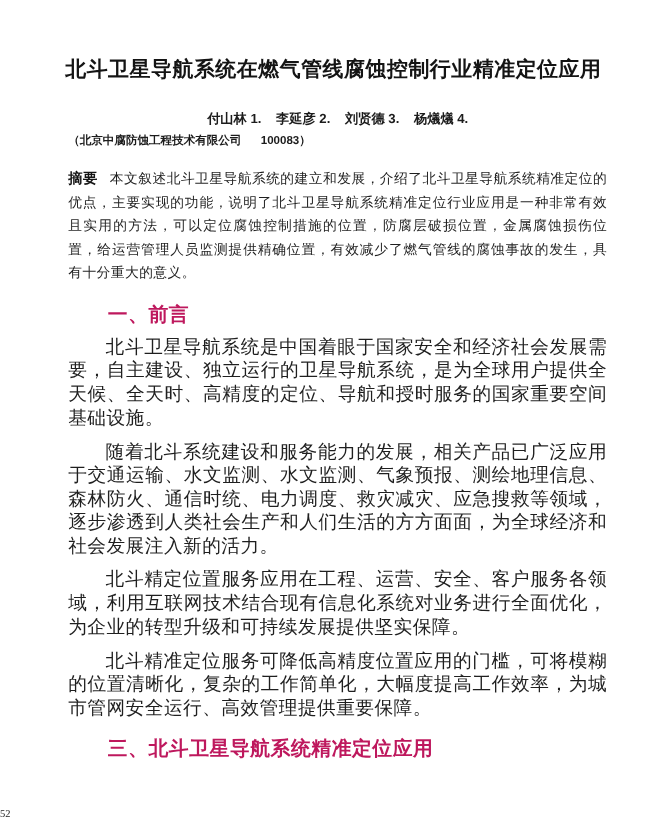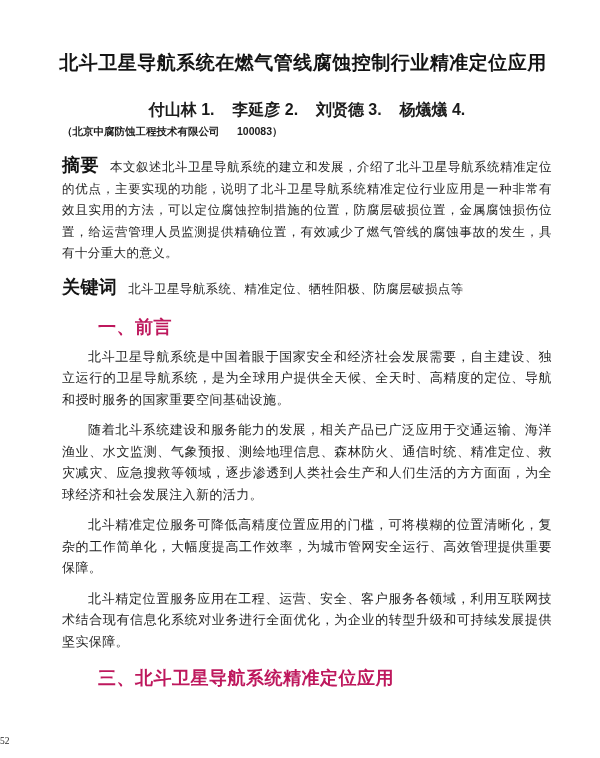--- a/index.html
+++ b/index.html
@@ -22,21 +22,21 @@
     font-family: "Liberation Sans", sans-serif;
     font-size: 19px;
     font-weight: bold;
     text-align: center;
     letter-spacing: 0.5px;
     margin: 0 0 0 -8px;
     color: #141414;
   }
   .authors-line {
     font-family: "Liberation Sans", sans-serif;
-    font-size: 16px;
+    font-size: 12px;
     font-weight: bold;
     text-align: center;
     margin-top: 24px;
     white-space: pre;
     color: #1c1c1c;
   }
   .affiliation-line {
     font-family: "Liberation Sans", sans-serif;
     font-size: 10.5px;
     font-weight: bold;
@@ -48,41 +48,41 @@
   .abstract-block {
     margin-top: 16px;
     font-size: 12.5px;
     line-height: 21.5px;
     text-align: justify;
     letter-spacing: 0.4px;
   }
   .inline-label {
     font-family: "Liberation Sans", sans-serif;
     font-weight: bold;
-    font-size: 18px;
+    font-size: 13px;
     margin-right: 11px;
     color: #141414;
   }
   .keywords-block {
     margin-top: 7px;
     font-size: 12.5px;
     line-height: 21.5px;
     letter-spacing: 0.4px;
   }
   .section-heading {
     font-family: Liberation Mono, monospace;
     font-size: 18px;
     font-weight: bold;
     color: #be185d;
     margin: 14px 0 4px 0;
     text-indent: 2em;
     letter-spacing: 0.5px;
   }
   .body-para {
-    font-size: 13px;
+    font-size: 17px;
     line-height: 21.5px;
     text-indent: 2em;
     text-align: justify;
     letter-spacing: 0.4px;
     margin: 7px 0 9px 0;
   }
   .page-number {
     position: absolute;
     bottom: 12px;
     left: 0;
@@ -99,33 +99,30 @@
   <h1 class="paper-title">北斗卫星导航系统在燃气管线腐蚀控制行业精准定位应用</h1>
 
   <div class="authors-line">付山林 1.    李延彦 2.    刘贤德 3.    杨燨燨 4.</div>
 
   <div class="affiliation-line">（北京中腐防蚀工程技术有限公司      100083）</div>
 
   <p class="abstract-block">
     <span class="inline-label">摘要</span><span>本文叙述北斗卫星导航系统的建立和发展，介绍了北斗卫星导航系统精准定位的优点，主要实现的功能，说明了北斗卫星导航系统精准定位行业应用是一种非常有效且实用的方法，可以定位腐蚀控制措施的位置，防腐层破损位置，金属腐蚀损伤位置，给运营管理人员监测提供精确位置，有效减少了燃气管线的腐蚀事故的发生，具有十分重大的意义。</span>
   </p>
 
-  <p class="keywords-block">
-    <span class="inline-label">关键词</span><span>北斗卫星导航系统、精准定位、牺牲阳极、防腐层破损点等</span>
-  </p>
 
   <h2 class="section-heading">一、前言</h2>
 
   <p class="body-para">北斗卫星导航系统是中国着眼于国家安全和经济社会发展需要，自主建设、独立运行的卫星导航系统，是为全球用户提供全天候、全天时、高精度的定位、导航和授时服务的国家重要空间基础设施。</p>
 
 
-  <p class="body-para">随着北斗系统建设和服务能力的发展，相关产品已广泛应用于交通运输、海洋渔业、水文监测、气象预报、测绘地理信息、森林防火、通信时统、精准定位、救灾减灾、应急搜救等领域，逐步渗透到人类社会生产和人们生活的方方面面，为全球经济和社会发展注入新的活力。</p>
+  <p class="body-para">随着北斗系统建设和服务能力的发展，相关产品已广泛应用于交通运输、水文监测、水文监测、气象预报、测绘地理信息、森林防火、通信时统、电力调度、救灾减灾、应急搜救等领域，逐步渗透到人类社会生产和人们生活的方方面面，为全球经济和社会发展注入新的活力。</p>
 
 
+  <p class="body-para">北斗精定位置服务应用在工程、运营、安全、客户服务各领域，利用互联网技术结合现有信息化系统对业务进行全面优化，为企业的转型升级和可持续发展提供坚实保障。</p>
+
   <p class="body-para">北斗精准定位服务可降低高精度位置应用的门槛，可将模糊的位置清晰化，复杂的工作简单化，大幅度提高工作效率，为城市管网安全运行、高效管理提供重要保障。</p>
-
-  <p class="body-para">北斗精定位置服务应用在工程、运营、安全、客户服务各领域，利用互联网技术结合现有信息化系统对业务进行全面优化，为企业的转型升级和可持续发展提供坚实保障。</p>
 
   <h2 class="section-heading">三、北斗卫星导航系统精准定位应用</h2>
 
   <div class="page-number">52</div>
 
 </div>
 
 </body></html>

